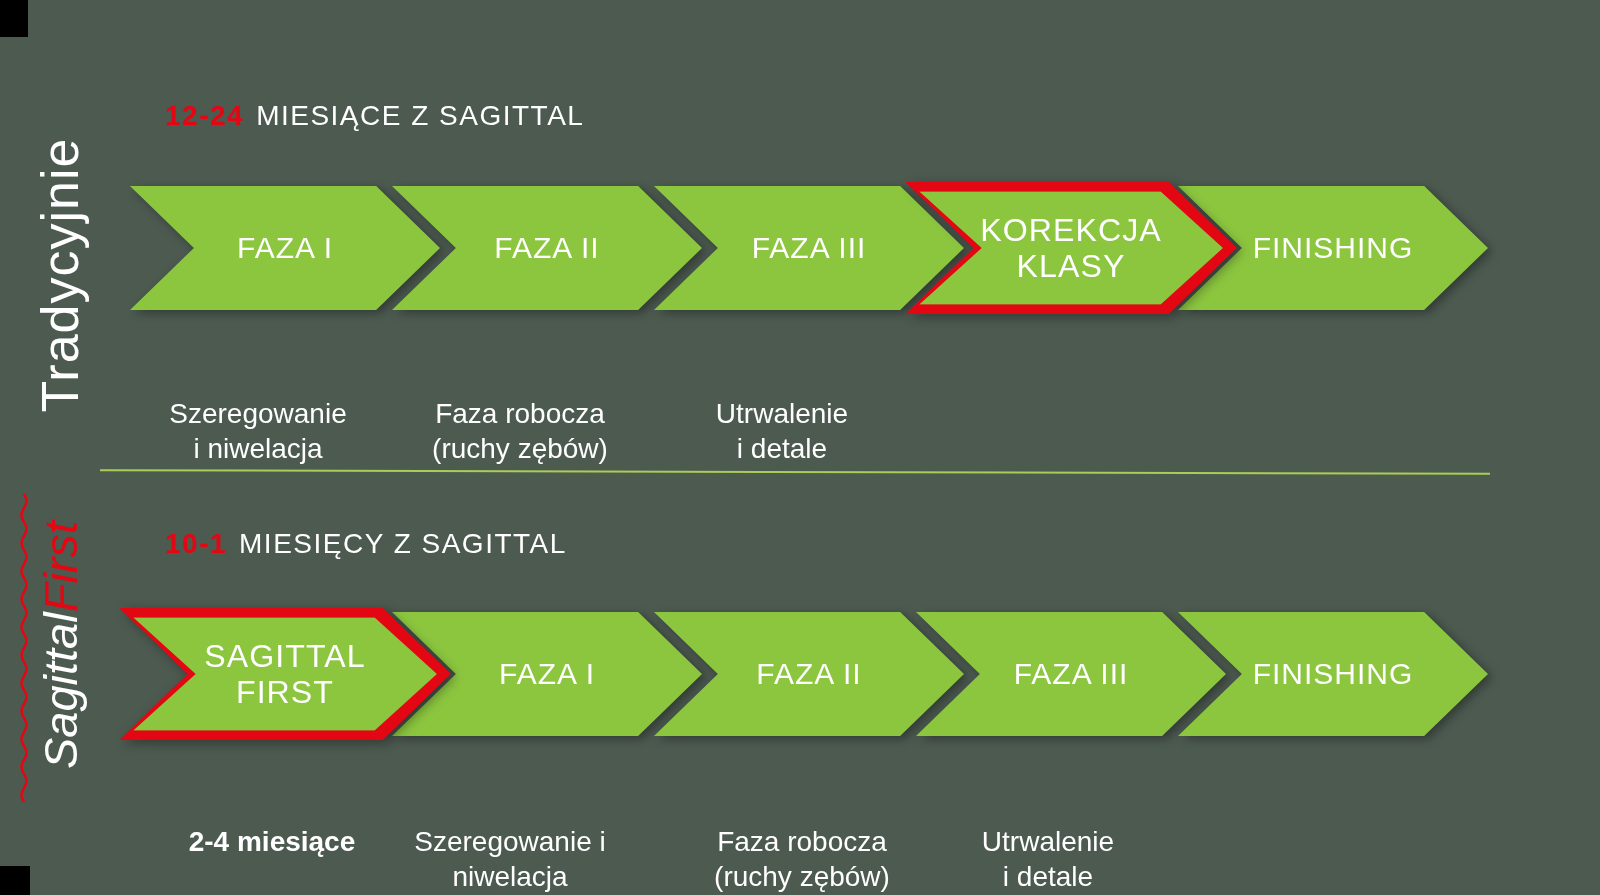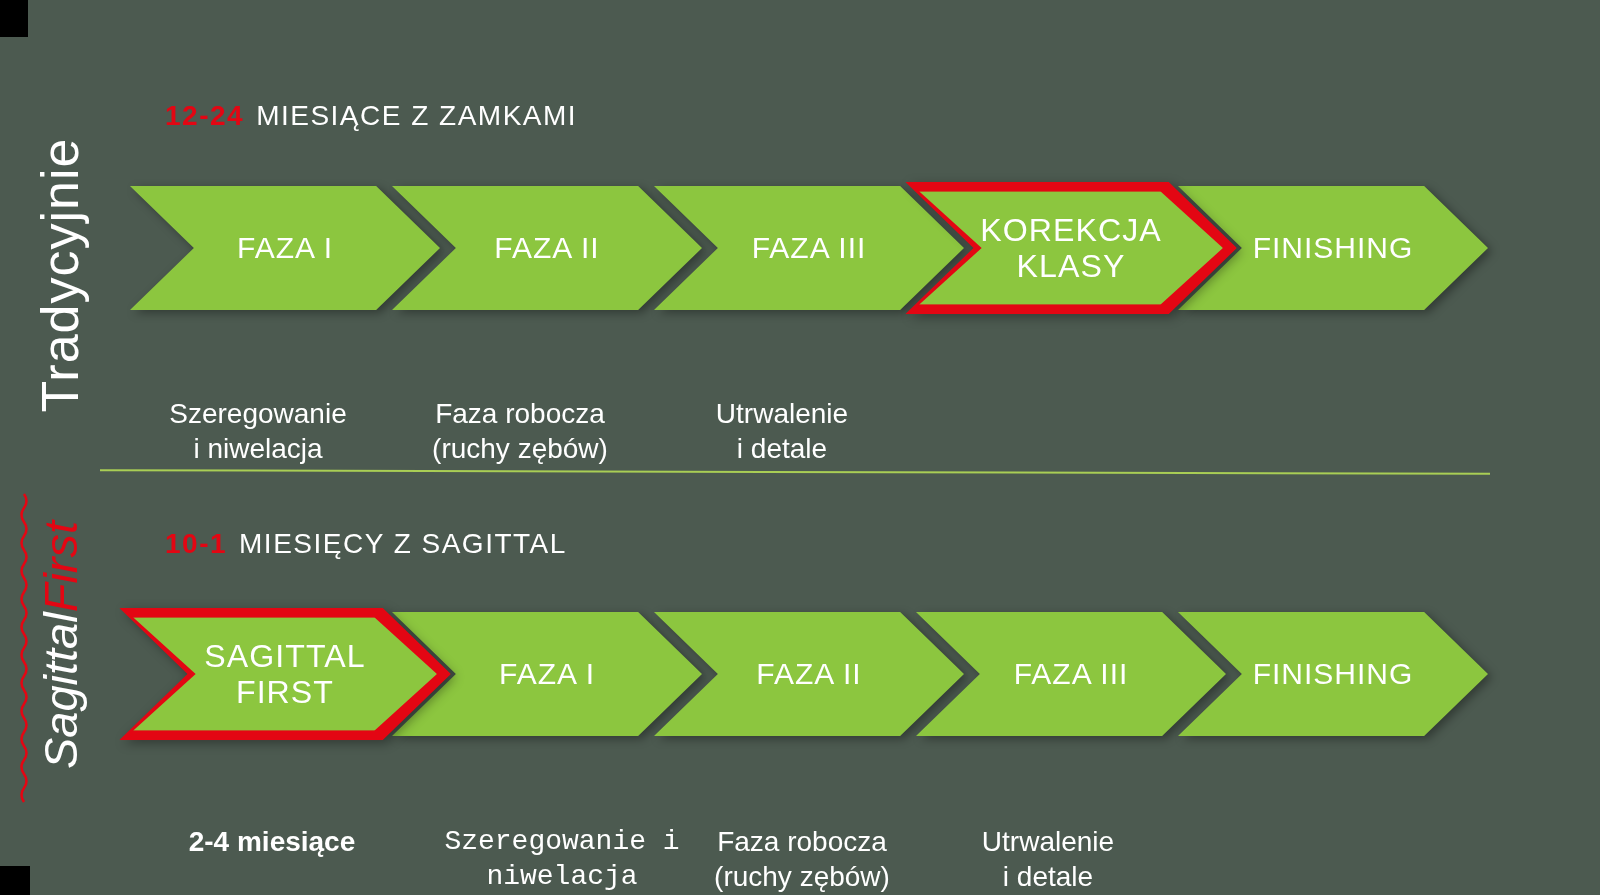--- a/index.html
+++ b/index.html
@@ -80,21 +80,21 @@
 
   <div class="side-label" id="side-sag">
     <span class="white-part">Sagittal</span><span class="red-part">First</span>
   </div>
 
   <svg class="squiggle" width="12" height="312" viewBox="0 0 12 312">
     <path d="M6 2 Q11 9 6 16 T6 30 T6 44 T6 58 T6 72 T6 86 T6 100 T6 114 T6 128 T6 142 T6 156 T6 170 T6 184 T6 198 T6 212 T6 226 T6 240 T6 254 T6 268 T6 282 T6 296 T6 310" stroke="#e30613" stroke-width="2.5" fill="none"></path>
   </svg>
 
   <div class="hdr" id="hdr-top">
-    <span class="dur">12-24</span><span>MIESIĄCE Z ZAMKAMI</span>
+    <span class="dur">12-24</span><span>MIESIĄCE Z SAGITTAL</span>
   </div>
 
   <div class="row" id="row-top">
     <div class="arrow">
       <div class="shape"></div>
       <div class="alabel">FAZA I</div>
     </div>
     <div class="arrow">
       <div class="shape"></div>
       <div class="alabel">FAZA II</div>
@@ -147,20 +147,20 @@
       <div class="shape"></div>
       <div class="alabel">FAZA III</div>
     </div>
     <div class="arrow">
       <div class="shape"></div>
       <div class="alabel">FINISHING</div>
     </div>
   </div>
 
   <div class="note b" style="left:272px;font-weight:bold;">2-4 miesiące</div>
-  <div class="note b" style="left:562px;font-family:Liberation Mono, monospace;">Szeregowanie i
+  <div class="note b" style="left:510px;">Szeregowanie i
 niwelacja</div>
   <div class="note b" style="left:802px;">Faza robocza
 (ruchy zębów)</div>
   <div class="note b" style="left:1048px;">Utrwalenie
 i detale</div>
 
 </div>
 
 </body></html>

